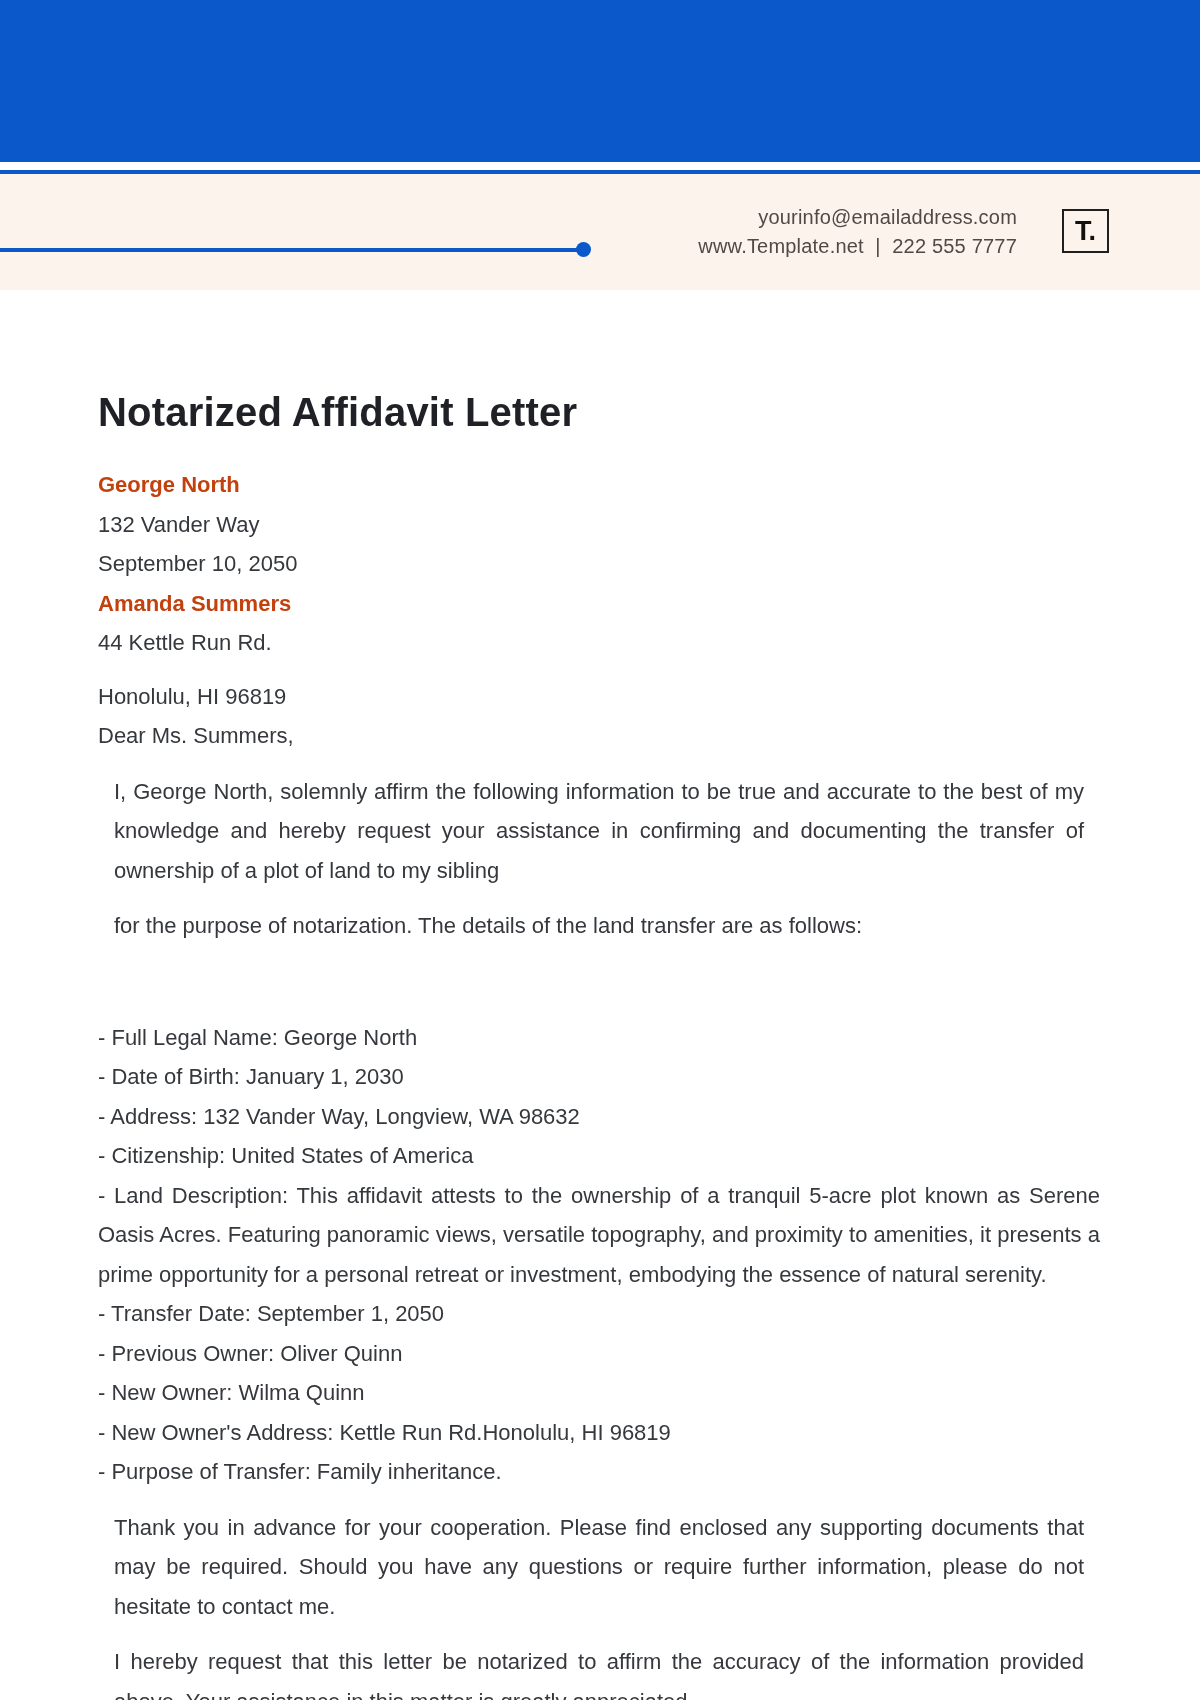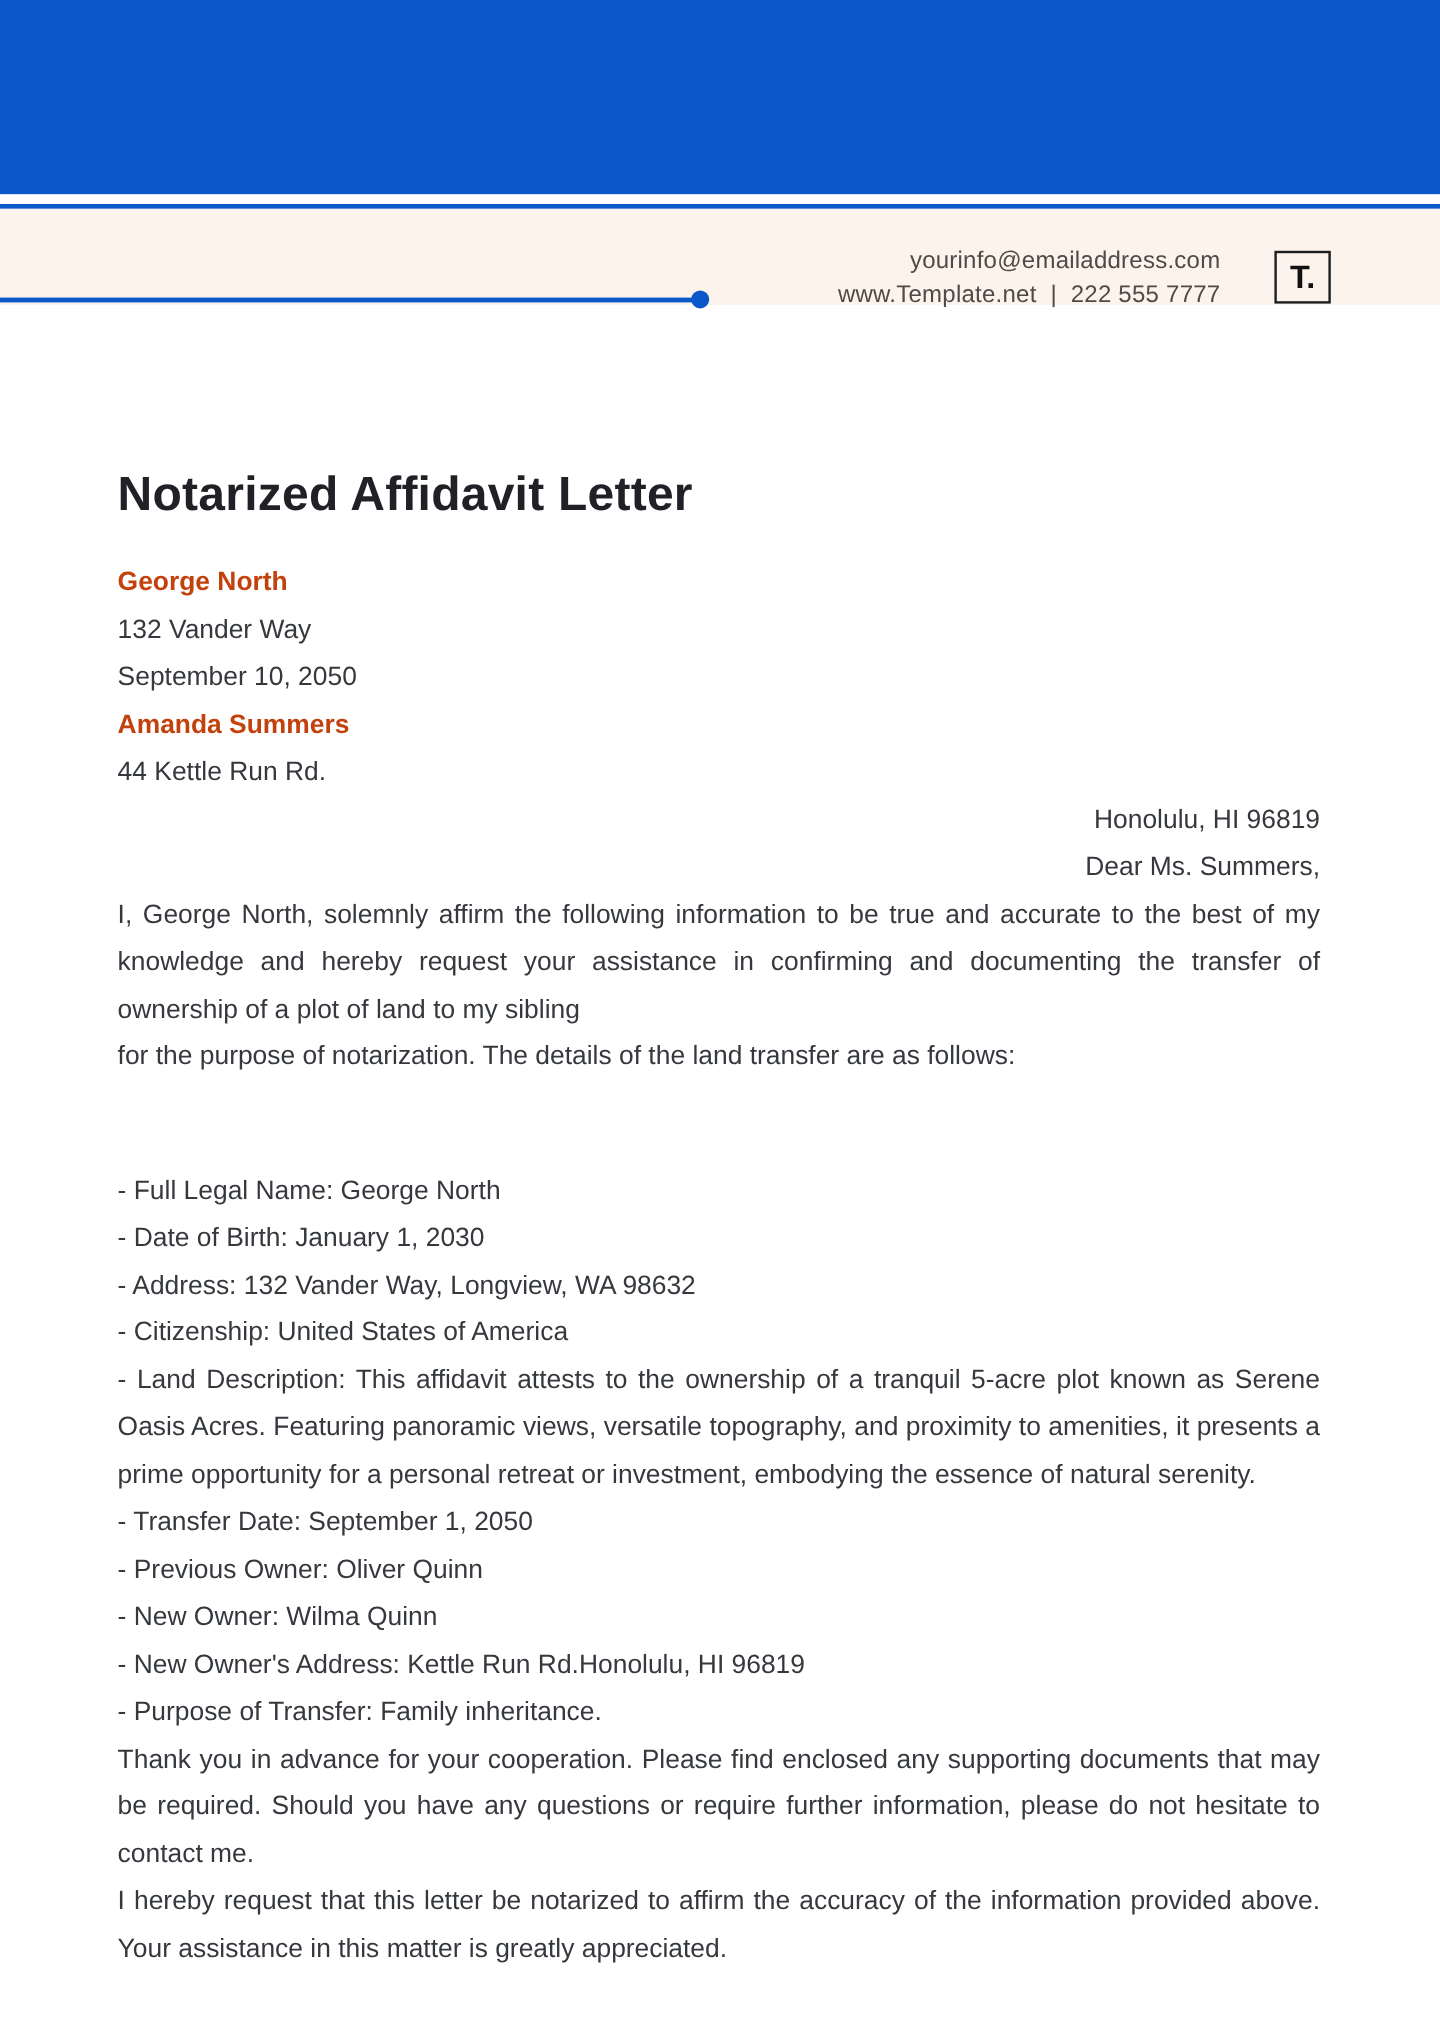--- a/index.html
+++ b/index.html
@@ -9,21 +9,21 @@
     width: 1200px;
     height: 1700px;
     background: #ffffff;
     overflow: hidden;
   }
 
   
   .top-band { height: 162px; background: #0A58CA; }
   .band-gap { height: 8px; background: #ffffff; }
   .thin-rule { height: 4px; background: #0A58CA; }
-  .header-band { position: relative; height: 80px; background: #FCF3EC; }
+  .header-band { position: relative; height: 116px; background: #FCF3EC; }
 
   .header-accent-line {
     position: absolute; left: 0; top: 74px;
     width: 582px; height: 4px; background: #0A58CA;
   }
   .header-accent-dot {
     position: absolute; left: 576px; top: 68px;
     width: 15px; height: 15px; border-radius: 50%;
     background: #0A58CA;
   }
@@ -58,22 +58,22 @@
   .doc-title {
     margin: 0 0 29px 0;
     font-size: 40px; line-height: 48px;
     font-weight: 700;
     text-align: left;
     color: #1F2126;
     letter-spacing: 0.2px;
   }
   .line { margin: 0; }
   .bold { font-weight: 700; color: #c2410c; }
-  .addr-block2 { margin-top: 0; text-align: right; }
-  .para { margin: 0; text-align: justify; }
+  .addr-block2 { margin-top: 14px; }
+  .para { margin: 16px; text-align: justify; }
   .details { margin-top: 72px; }
   .detail-line { margin: 0; text-align: justify; }
 </style>
 </head>
 <body>
 
 <div class="page">
 
   <div class="top-band"></div>
   <div class="band-gap"></div>

